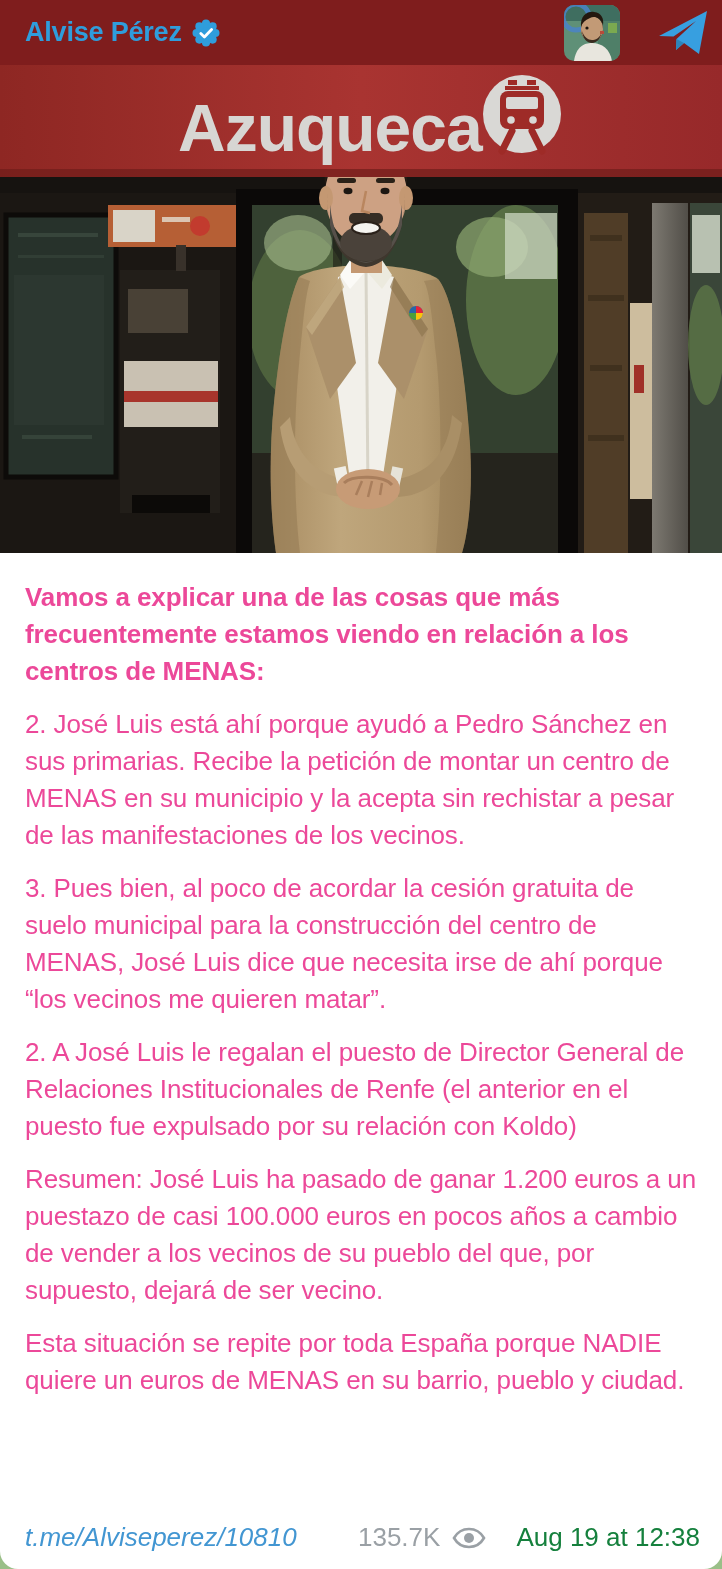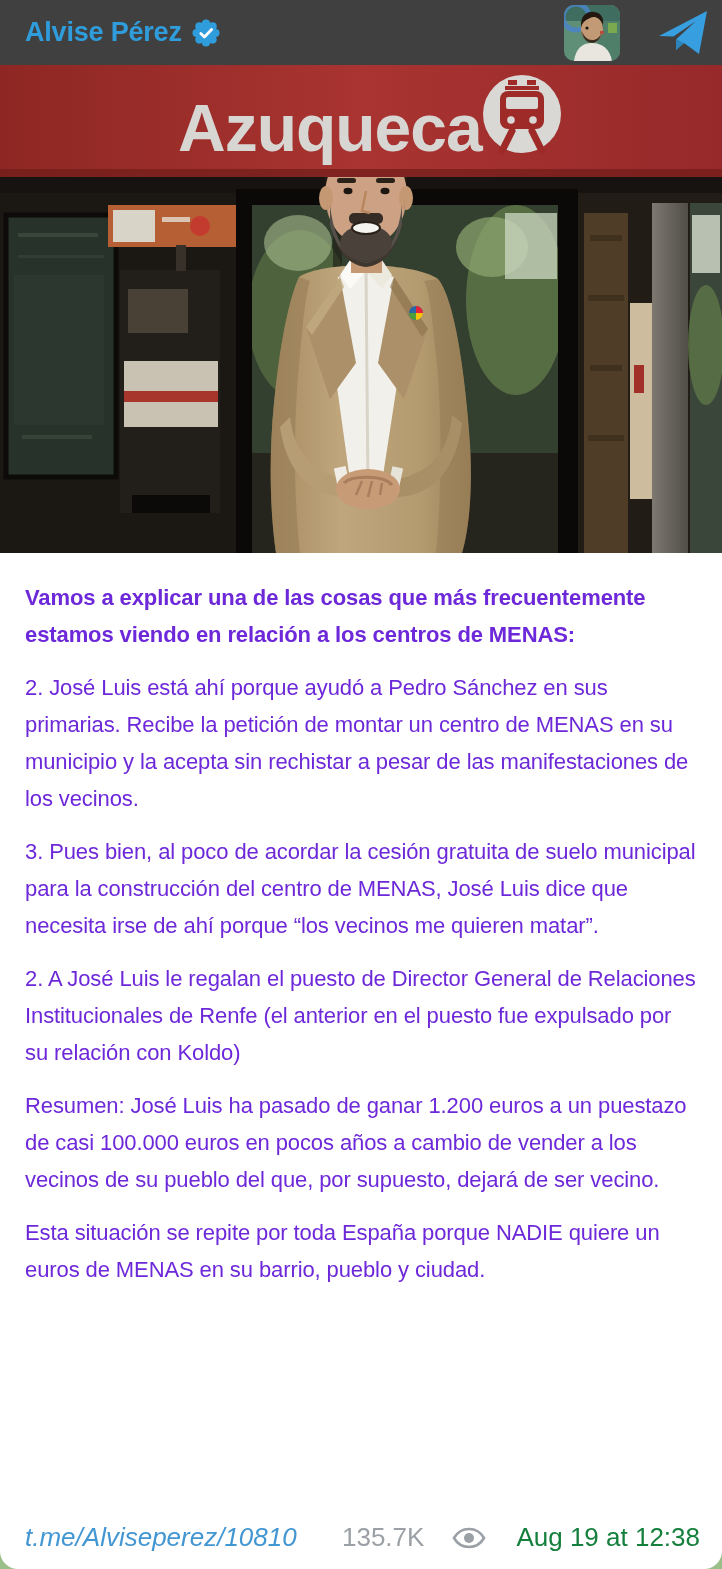--- a/index.html
+++ b/index.html
@@ -15,54 +15,54 @@
     border-radius:0 0 18px 18px;
     overflow:hidden;
     display:flex;flex-direction:column;
     box-sizing:border-box;
   }
   
   .header{
     height:65px;flex:0 0 65px;
     display:flex;align-items:center;
     padding:0 14px 0 25px;box-sizing:border-box;
-    background:#404040;
+    background:#7f1d1d;
   }
   .channel-name{
     font-size:27px;font-weight:bold;color:#2f9ddc;
     letter-spacing:-0.2px;white-space:nowrap;
   }
   .badge{margin-left:10px;display:flex;align-items:center;}
   .spacer{flex:1;}
   .avatar{
     width:56px;height:56px;border-radius:10px;overflow:hidden;
     margin-right:38px;flex:0 0 56px;
   }
   .tg-plane{width:50px;height:46px;flex:0 0 50px;}
   
   .photo{display:block;flex:0 0 488px;width:722px;height:488px;cursor:pointer;}
   
   .post-text{
     flex:1 1 auto;overflow:hidden;
     padding:26px 22px 0 25px;
-    font-size:22px;line-height:37px;color:#6d28d9;
+    font-size:26px;line-height:37px;color:#ec4899;
     letter-spacing:-0.1px;
   }
   .post-text p{margin:16px 0 0 0;}
   .post-text p:first-child{margin-top:0;}
   .post-text p.lead{font-weight:bold;}
   
   .footer{
     flex:0 0 auto;
     display:flex;align-items:center;
     padding:6px 22px 16px 25px;
     font-size:26px;
   }
   .footer-link{color:#4296d2;text-decoration:none;flex:1;white-space:nowrap;font-style:italic;}
-  .views{display:flex;align-items:center;color:#9aa0a5;white-space:nowrap;gap:16px;}
+  .views{display:flex;align-items:center;color:#9aa0a5;white-space:nowrap;}
   .views .eye{margin-left:12px;display:flex;align-items:center;}
   .timestamp{color:#15803d;margin-left:30px;white-space:nowrap;}
 </style>
 </head>
 <body>
 
 <div class="bubble">
 
   <div class="header">
     <span class="channel-name">Alvise Pérez</span>

